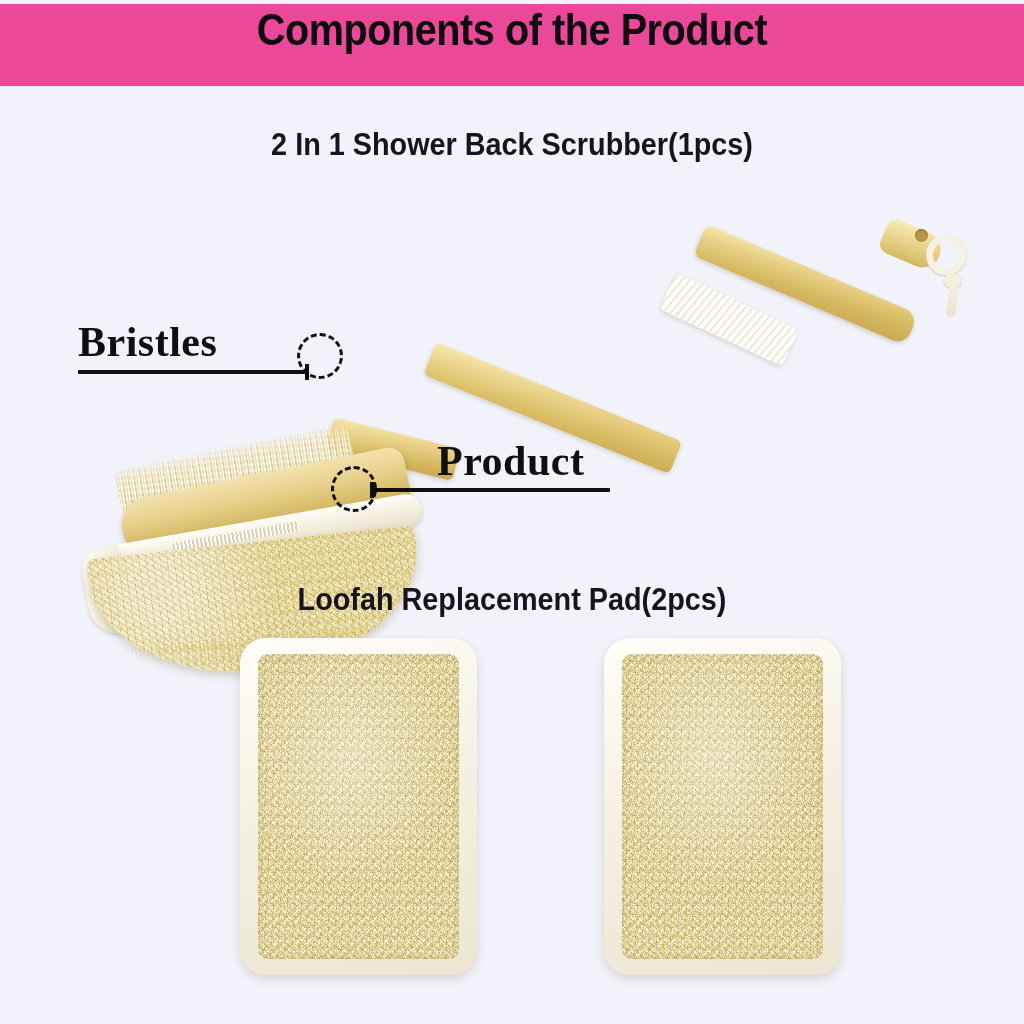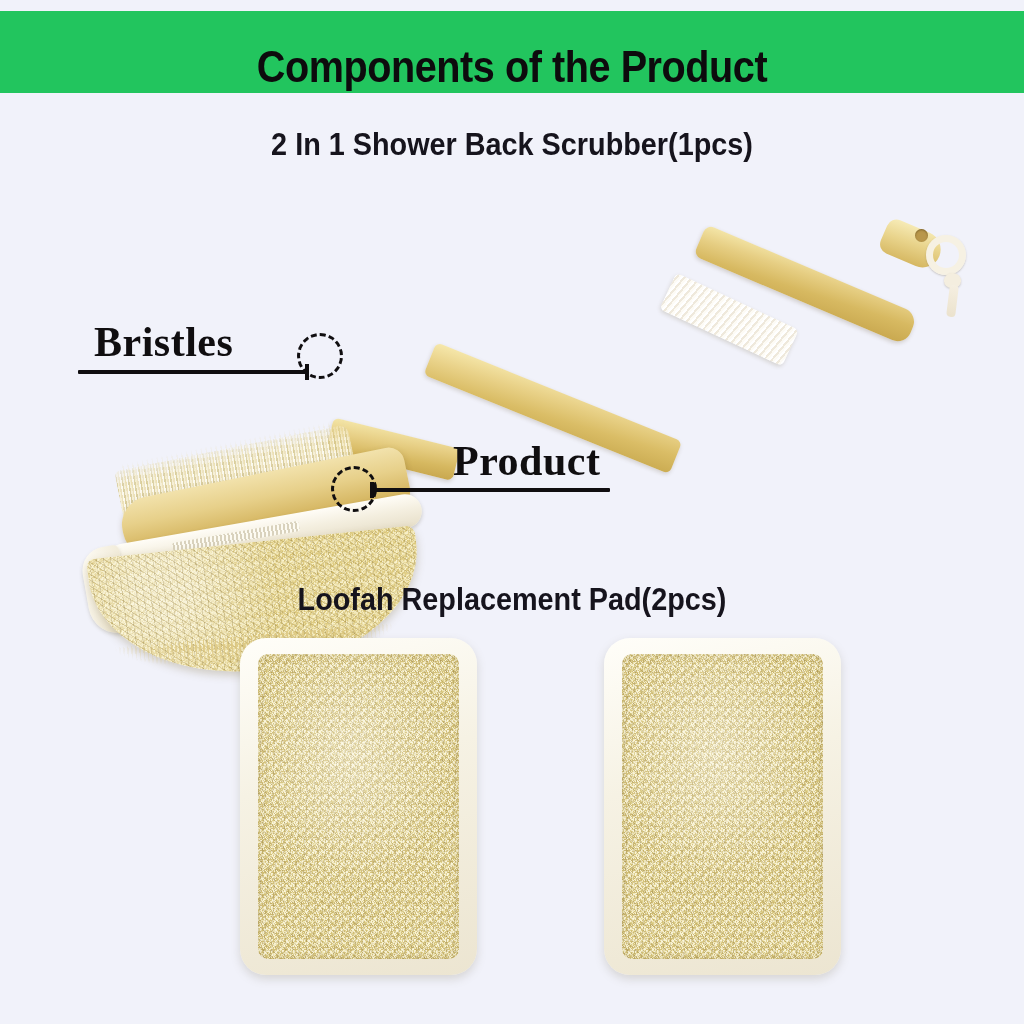--- a/index.html
+++ b/index.html
@@ -7,23 +7,23 @@
   html,body { width:1024px; height:1024px; }
   body {
     font-family:"Liberation Sans", sans-serif;
     background:#f1f2fa;
     position:relative;
     overflow:hidden;
   }
 
   
   #header-band{
-    position:absolute; left:0; top:11px; width:1024px; height:82px;
-    background:#22c55e;
-    display:flex; align-items:flex-end; justify-content:center;
+    position:absolute; left:0; top:4px; width:1024px; height:82px;
+    background:#ec4899;
+    display:flex; align-items:flex-start; justify-content:center;
   }
   #page-title{
     font-family:"Liberation Sans", sans-serif;
     font-weight:bold;
     font-size:45px;
     letter-spacing:-0.5px;
     color:#0d0b0d;
     transform:scaleX(0.88);
     white-space:nowrap;
   }
@@ -49,21 +49,20 @@
     position:absolute; left:0; top:615px; width:1024px; height:390px;
   }
 
   
   .callout-label{
     position:absolute;
     font-family:"Liberation Serif", serif;
     font-weight:bold;
     color:#100e10;
     white-space:nowrap;
-    margin-left:16px;
   }
   #label-bristles{ left:78px;  top:318px; font-size:42px; letter-spacing:0.5px; }
   #label-loofah  { left:437px; top:437px; font-size:42px; letter-spacing:0.5px; }
 
   .leader-line{
     position:absolute;
     height:4px;
     background:#100e10;
     border-radius:1px;
   }

